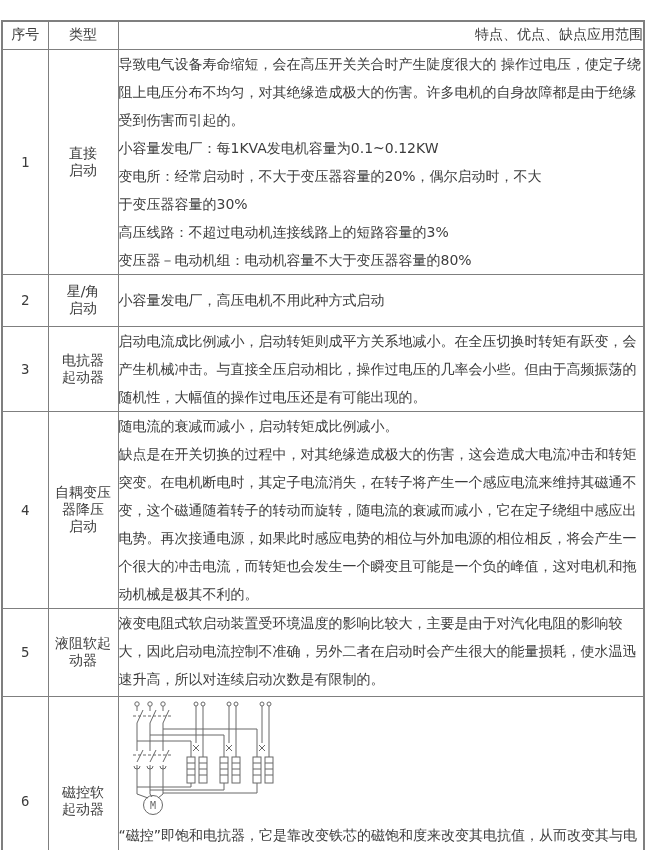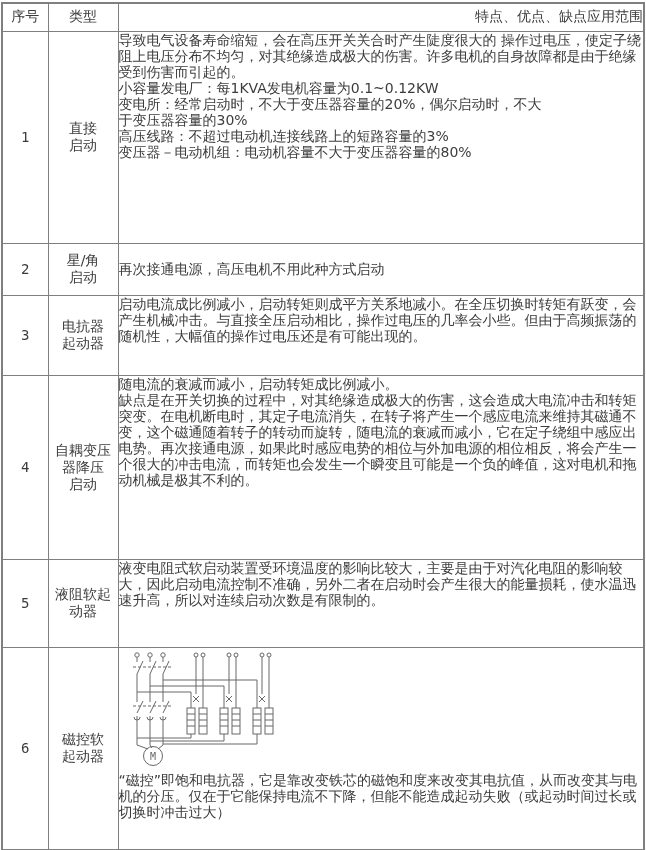--- a/index.html
+++ b/index.html
@@ -2,21 +2,21 @@
 <html><head>
 <meta charset="utf-8">
 <style>
   * { box-sizing: border-box; }
   html, body { margin: 0; padding: 0; background: #ffffff; }
   body {
     font-family: "DejaVu Sans", "Liberation Sans", sans-serif;
     color: #3c3c3c;
     width: 646px;
   }
-  .page { width: 524px; height: 850px; padding: 2px 1px; background: #fff; }
+  .page { width: 524px; height: 850px; padding: 20px 1px; background: #fff; }
   table.cmp {
     width: 644px;
     border-collapse: collapse;
     table-layout: fixed;
     border: 2px solid #7f7f7f;
   }
   table.cmp th, table.cmp td {
     border: 1px solid #7f7f7f;
     font-size: 14px;
     font-weight: normal;
@@ -35,21 +35,21 @@
   }
   td.type {
     text-align: center;
     vertical-align: middle;
     white-space: pre-line;
     line-height: 17px;
   }
   td.desc {
     vertical-align: top;
     padding: 1px 4px 0 4px;
-    line-height: 16px;
+    line-height: 28px;
   }
   td.desc.vmid { vertical-align: middle; }
   td.desc p { margin: 0; white-space: pre-line; }
   tr.r1 td { height: 212px; }
   tr.r2 td { height: 52px; }
   tr.r3 td { height: 80px; }
   tr.r4 td { height: 184px; }
   tr.r5 td { height: 88px; margin-left: 20px; }
   tr.r6 td { height: 203px; }
   .diagram-wrap { margin: 2px 0 0 8px; }
@@ -91,21 +91,21 @@
 于变压器容量的30%</p>
           <p>高压线路：不超过电动机连接线路上的短路容量的3%</p>
           <p>变压器－电动机组：电动机容量不大于变压器容量的80%</p>
         </td>
       </tr>
       <tr class="r2">
         <td class="no">2</td>
         <td class="type">星/角
 启动</td>
         <td class="desc vmid">
-          <p>再次接通电源，高压电机不用此种方式启动</p>
+          <p>小容量发电厂，高压电机不用此种方式启动</p>
         </td>
       </tr>
       <tr class="r3">
         <td class="no">3</td>
         <td class="type">电抗器
 起动器</td>
         <td class="desc">
           <p>启动电流成比例减小，启动转矩则成平方关系地减小。在全压切换时转矩有跃变，会产生机械冲击。与直接全压启动相比，操作过电压的几率会小些。但由于高频振荡的随机性，大幅值的操作过电压还是有可能出现的。</p>
         </td>
       </tr>

